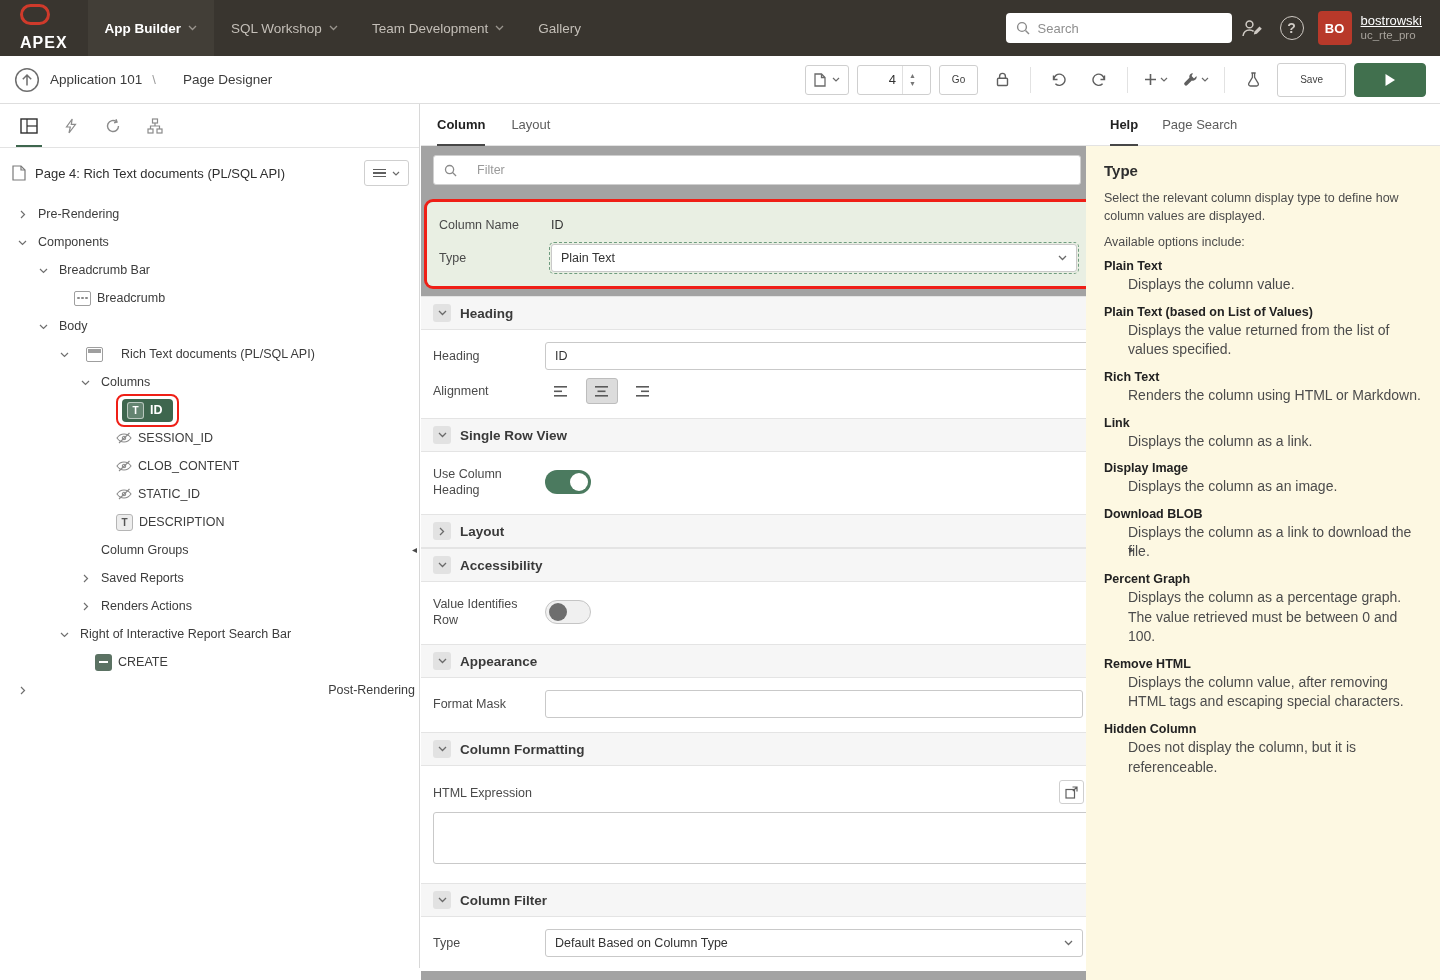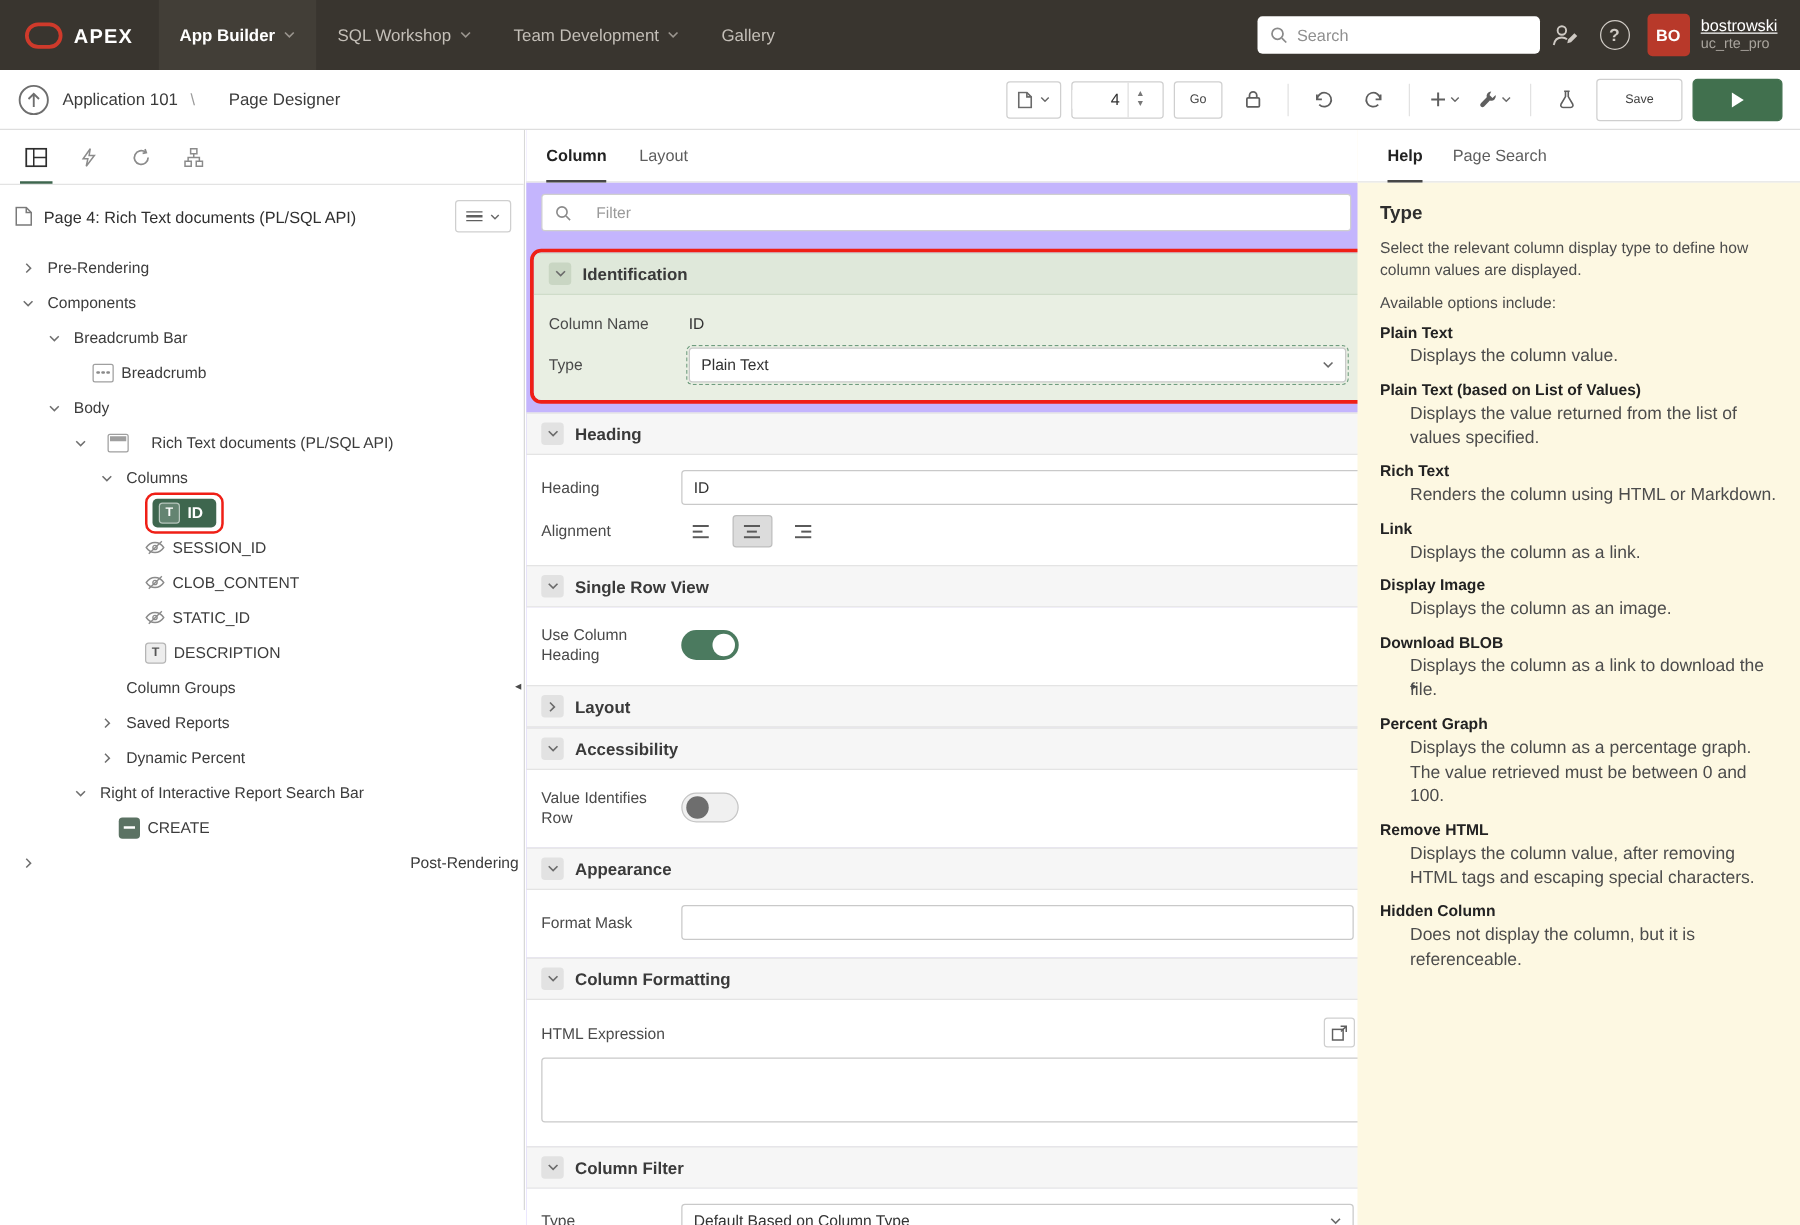--- a/index.html
+++ b/index.html
@@ -2,21 +2,21 @@
 <html><head>
 <meta charset="utf-8">
 <style>
   * { margin:0; padding:0; box-sizing:border-box; }
   html,body { width:1440px; height:980px; overflow:hidden; }
   body { font-family:"Liberation Sans", sans-serif; font-size:13px; color:#3f3f3f; background:#fff; position:relative; }
   svg { display:block; }
 
   
   .topbar { position:absolute; top:0; left:0; right:0; height:56px; background:#39352f; display:flex; align-items:center; padding:0 14px; }
-  .logo { display:flex; align-items:flex-end; gap:9px; padding:0 12px 0 6px; }
+  .logo { display:flex; align-items:flex-start; gap:9px; padding:0 12px 0 6px;flex-direction:column; }
   .logo-o { width:30px; height:21px; border:3.5px solid #cf3a2b; border-radius:11px; }
   .logo-text { color:#fff; font-weight:bold; font-size:16px; letter-spacing:1px; }
   .topnav { display:flex; align-items:stretch; height:56px; margin-left:8px; }
   .topnav-item { display:flex; align-items:center; gap:7px; padding:0 17px; color:#c4bfb8; font-size:13.5px; cursor:pointer; }
   .topnav-item.active { color:#fff; font-weight:bold; background:#423e37; }
   .topnav-item .caret { color:#9a958e; }
   .top-spacer { flex:1; }
   .top-search { display:flex; align-items:center; gap:8px; background:#fff; border-radius:4px; width:226px; height:30px; padding:0 10px; }
   .top-search input { border:none; outline:none; flex:1; font-size:13px; color:#333; font-family:inherit; }
   .top-search input::placeholder { color:#8f8f8f; }
@@ -41,21 +41,21 @@
   .spin-arrows { width:20px; border-left:1px solid #e0e0e0; height:100%; display:flex; flex-direction:column; align-items:center; justify-content:center; color:#777; font-size:7px; line-height:1.1; }
   .btn { border:1px solid #cfcfcf; border-radius:3px; background:#fff; height:30px; padding:0 12px; font-size:10px; color:#3f3f3f; display:flex; align-items:center; cursor:pointer; font-family:inherit; }
   .iconbtn { width:32px; height:30px; display:flex; align-items:center; justify-content:center; color:#5f5f5f; cursor:pointer; border-radius:3px; }
   .iconbtn .cc { margin-left:3px; }
   .vsep { width:1px; height:26px; background:#e2e2e2; margin:0 4px; }
   .save-btn { height:34px; padding:0 22px; }
   .run-btn { height:34px; width:72px; background:#41704e; border:1px solid #41704e; border-radius:4px; display:flex; align-items:center; justify-content:center; cursor:pointer; }
 
   
   .left-panel { position:absolute; top:104px; left:0; width:420px; bottom:12px; background:#fff; border-right:1px solid #d8d8d8; }
-  .center-panel { position:absolute; top:104px; left:421px; width:716px; bottom:0; background:#c4b5fd; border-right:1px solid #d8d8d8; }
+  .center-panel { position:absolute; top:104px; left:421px; width:716px; bottom:0; background:#a3a3a3; border-right:1px solid #d8d8d8; }
   .help-panel { position:absolute; top:104px; left:1086px; right:0; bottom:0; background:#fdf8e2; }
 
   
   .ltabs { height:44px; border-bottom:1px solid #e3e3e3; display:flex; align-items:stretch; padding-left:8px; background:#fff; }
   .ltab { width:42px; display:flex; align-items:center; justify-content:center; color:#8b8b8b; cursor:pointer; position:relative; }
   .ltab.active { color:#2e2e2e; }
   .ltab.active:after { content:""; position:absolute; bottom:0; left:8px; right:8px; height:2px; background:#3e664e; }
 
   .tree-head { display:flex; align-items:center; gap:9px; padding:12px 10px 8px 12px; }
   .tree-title { font-size:13px; color:#2f2f2f; flex:1; }
@@ -449,21 +449,21 @@
           </svg>
         </span>
         <span class="tree-label">Saved Reports</span>
       </div>
       <div class="tree-row" style="padding-left: 71px;">
         <span class="tree-chev">
           <svg width="9" height="9" viewBox="0 0 9 9">
             <path d="M3 1l3.5 3.5L3 8" fill="none" stroke="#6f6f6f" stroke-width="1.2"></path>
           </svg>
         </span>
-        <span class="tree-label">Dynamic Percent</span>
+        <span class="tree-label">Renders Actions</span>
       </div>
       <div class="tree-row" style="padding-left: 50px;">
         <span class="tree-chev">
           <svg width="9" height="9" viewBox="0 0 9 9">
             <path d="M1 3l3.5 3.5L8 3" fill="none" stroke="#6f6f6f" stroke-width="1.2"></path>
           </svg>
         </span>
         <span class="tree-label">Right of Interactive Report Search Bar</span>
       </div>
       <div class="tree-row" style="padding-left: 71px;">
@@ -512,28 +512,20 @@
         </svg>
       <svg width="8" height="5" viewBox="0 0 8 5">
           <path d="M1 1l3 3 3-3" fill="none" stroke="#6a6a6a" stroke-width="1.2"></path>
         </svg>
     </div>
   </div>
 
   <div class="sections">
 
     <div class="red-box">
-      <div class="sec-header">
-        <span class="acc-btn">
-            <svg width="9" height="6" viewBox="0 0 9 6">
-              <path d="M1 1l3.5 3.5L8 1" fill="none" stroke="#6a6a6a" stroke-width="1.3"></path>
-            </svg>
-          </span>
-        <span class="sec-title">Identification</span>
-      </div>
       <div class="sec-body">
         <div class="form-row">
           <span class="form-label">Column Name</span>
           <div class="form-ctrl">
               <span class="ro-value">ID</span>
             </div>
         </div>
         <div class="form-row">
           <span class="form-label">Type</span>
           <div class="form-ctrl">

